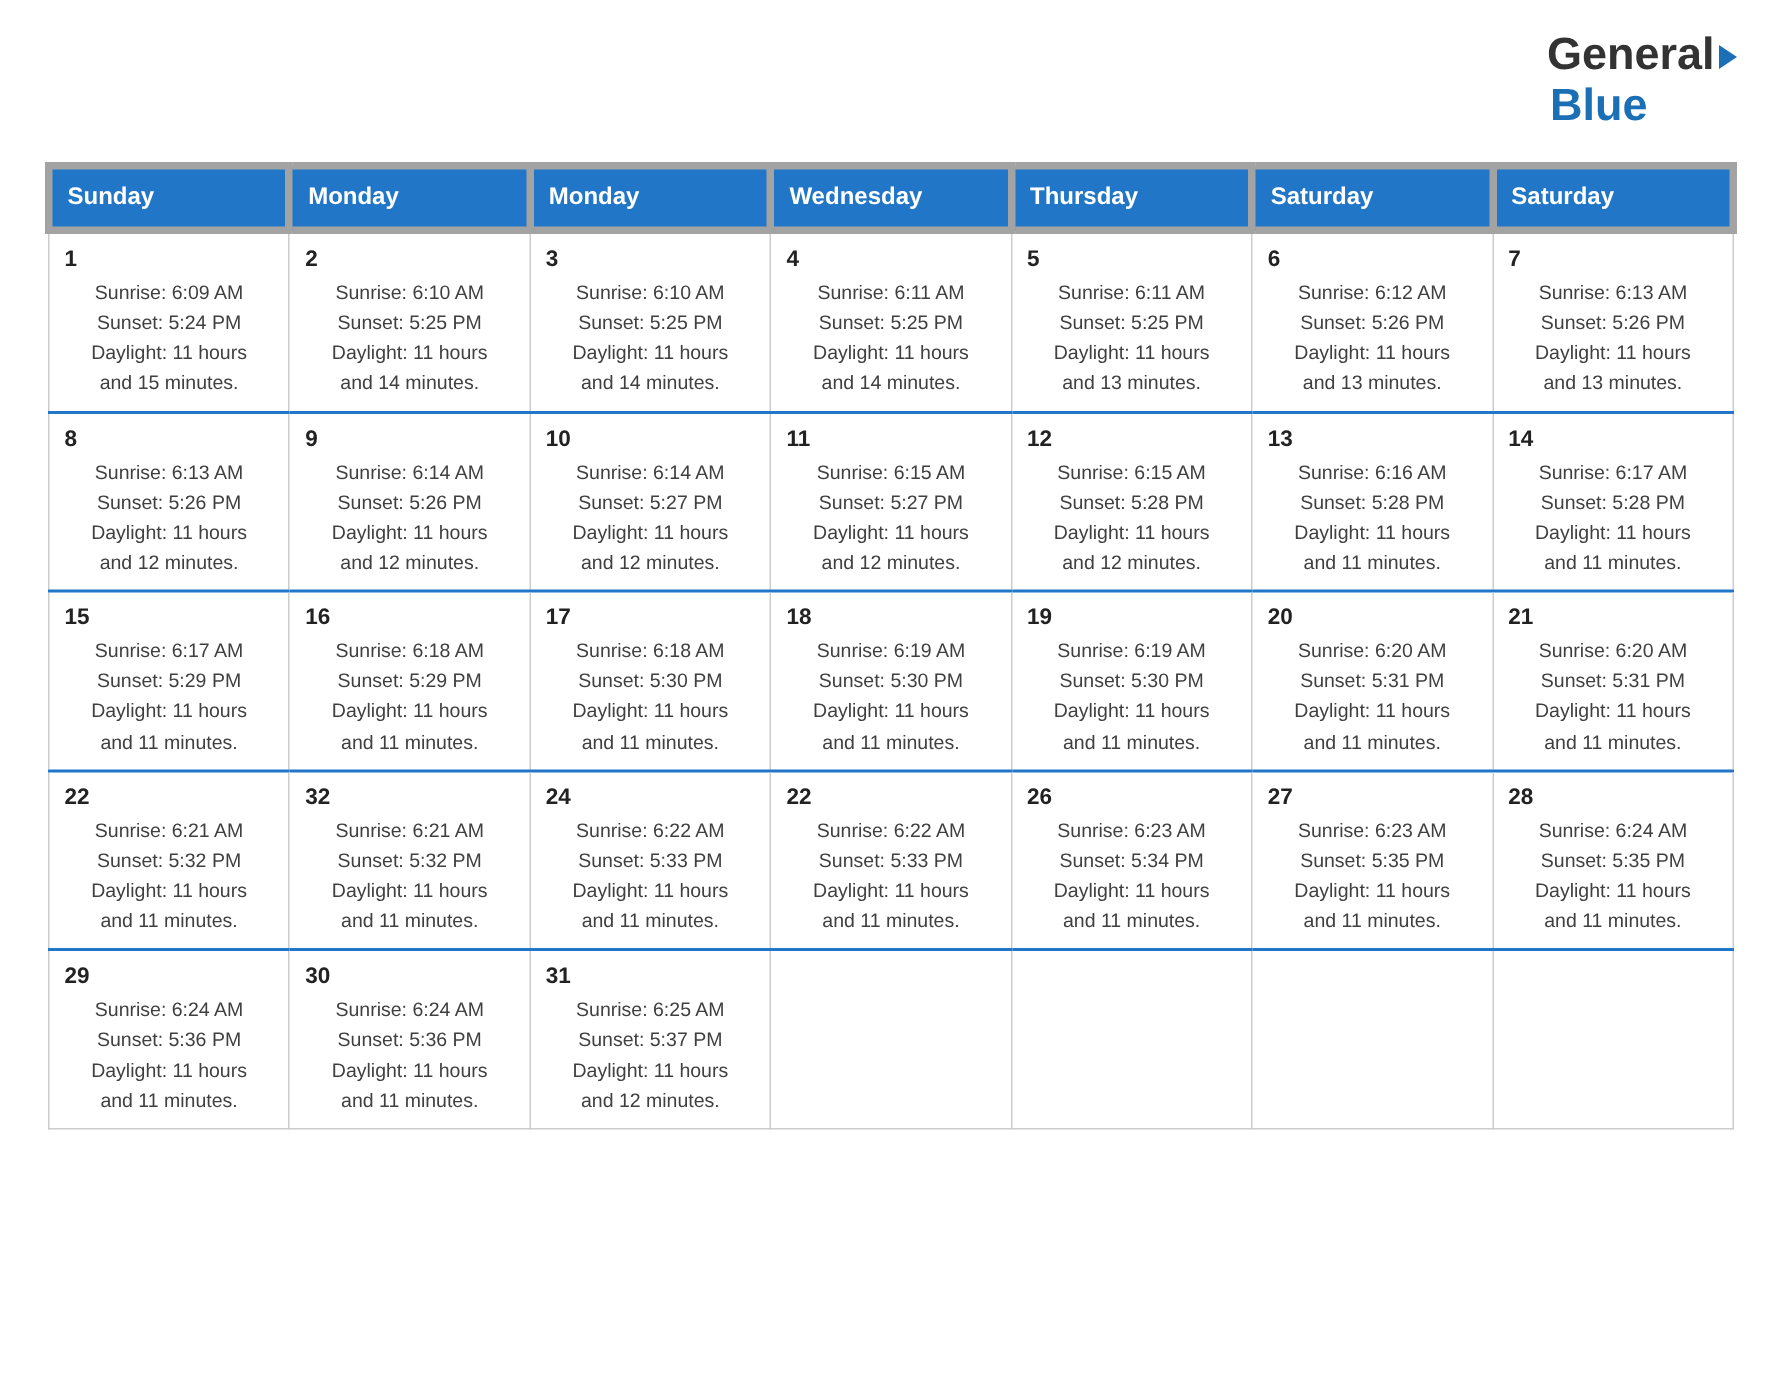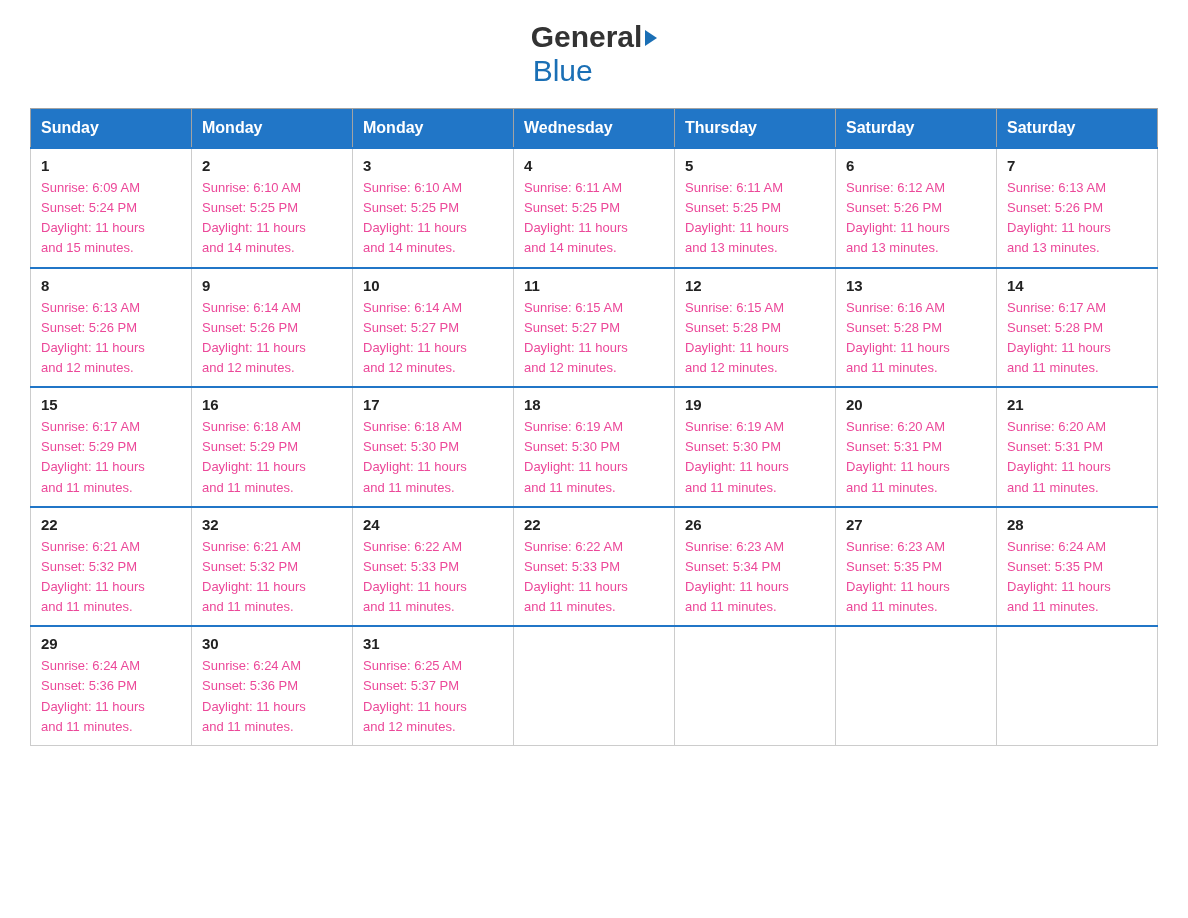--- a/index.html
+++ b/index.html
@@ -5,21 +5,21 @@
     * { margin: 0; padding: 0; box-sizing: border-box; }
     body {
       font-family: Arial, sans-serif;
       background: #fff;
       width: 1188px;
       min-height: 918px;
       padding: 20px 30px;
     }
     .header {
       display: flex;
-      justify-content: center;
+      justify-content: flex-end;
       align-items: flex-start;
       margin-bottom: 20px;
     }
     .title-section {
       text-align: right;
     }
     .month-year {
       font-size: 52px;
       font-weight: bold;
       color: #222;
@@ -35,42 +35,43 @@
       border-collapse: collapse;
       table-layout: fixed;
     }
     thead tr th {
       background-color: #2176c7;
       color: #fff;
       font-size: 16px;
       font-weight: bold;
       padding: 10px 10px;
       text-align: left;
-      border: 1px solid #a3a3a3;
+      border: 5px solid #a3a3a3;
     }
     tbody tr td {
       vertical-align: top;
       padding: 8px 10px;
       border: 1px solid #ccc;
       border-top: 2px solid #2176c7;
       font-size: 13px;
       color: #333;
       height: 110px;
       background: #fff;
     }
     .day-number {
       font-size: 15px;
       font-weight: bold;
       color: #222;
       margin-bottom: 4px;
     }
     .day-info {
       font-size: 13px;
-      color: #ec4899;
+      color: #404040;
       line-height: 1.55;
+      text-align: center;
     }
     tbody tr td:empty {
       background: #fff;
       border-top: 2px solid #2176c7;
     }
     .logo-wrapper {
       display: flex;
       flex-direction: column;
     }
     .logo-line1 {
@@ -92,21 +93,21 @@
       height: 0;
       border-left: 12px solid #1a6fb5;
       border-top: 8px solid transparent;
       border-bottom: 8px solid transparent;
       display: inline-block;
       margin-left: 3px;
       margin-bottom: -2px;
     }
     .logo-blue-text {
       font-size: 30px;
-      font-weight: normal;
+      font-weight: bold;
       color: #1a6fb5;
       font-family: Arial, sans-serif;
       margin-left: 2px;
     }
   </style>
 </head>
 <body>
 
 <div class="header">
   <div class="logo-wrapper">

